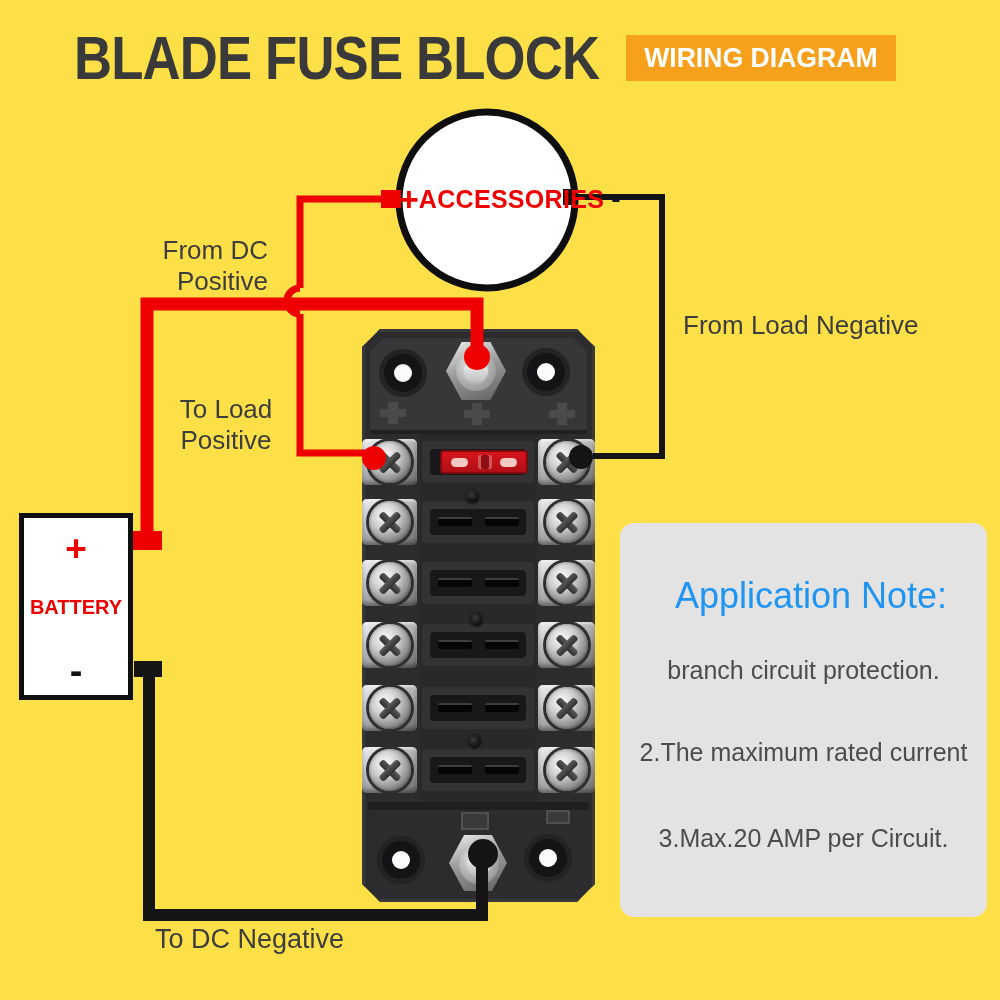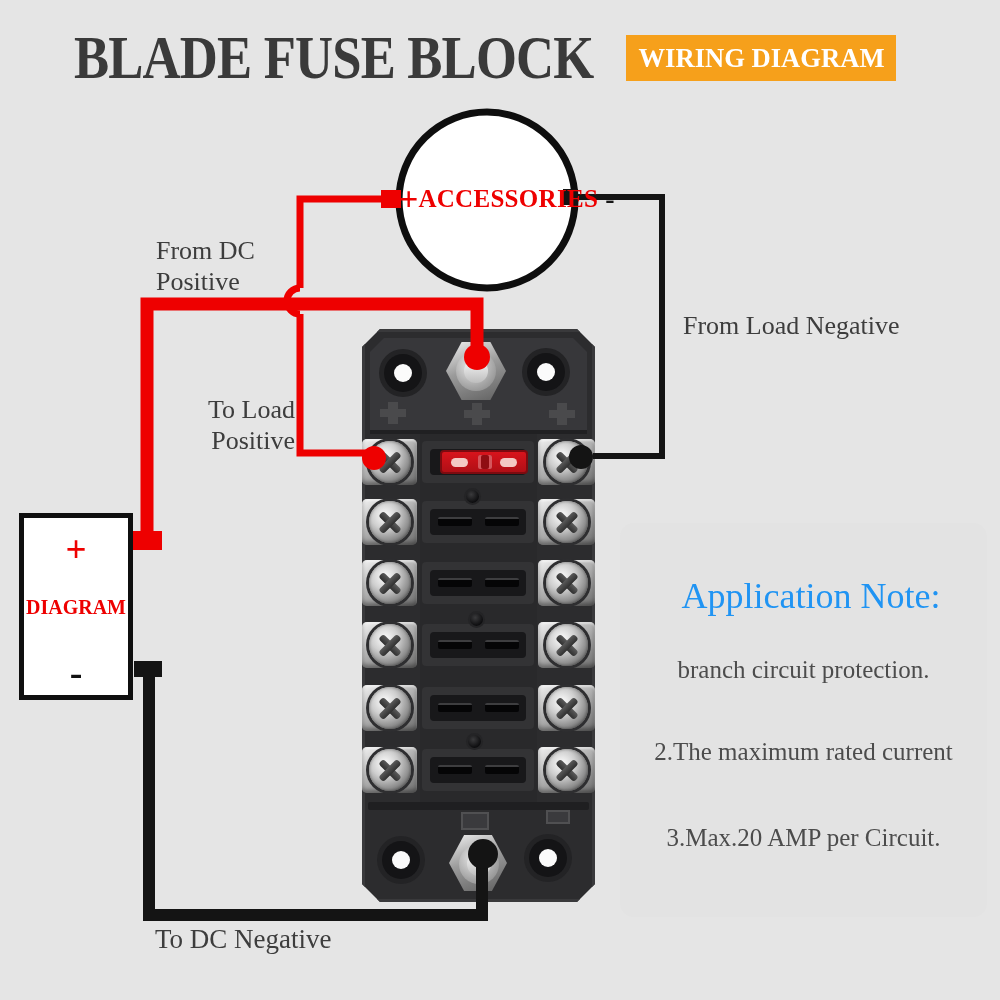--- a/index.html
+++ b/index.html
@@ -1,40 +1,40 @@
 <!DOCTYPE html>
 <html><head>
 <meta charset="utf-8">
 <style>
   * { margin:0; padding:0; box-sizing:border-box; }
   html,body { background:#fff; }
   #stage {
-    position:relative; width:1000px; height:1000px; background:#e5e5e5;
-    font-family:Liberation Serif, serif; overflow:hidden;
+    position:relative; width:1000px; height:1000px; background:#fde047;
+    font-family:Liberation Sans, sans-serif; overflow:hidden;
   }
   .abs { position:absolute; }
 
   
   #main-title {
     left:74px; top:22px; font-size:62px; font-weight:bold; color:#3a3a3a;
     letter-spacing:-1px; transform:scaleX(.85); transform-origin:left top; white-space:nowrap;
   }
   #badge {
     left:626px; top:35px; width:270px; height:46px; background:#f6a01b;
     display:flex; align-items:center; justify-content:center;
   }
   #badge span { color:#fff; font-size:28px; font-weight:bold; transform:scaleX(.95); white-space:nowrap; }
 
   
   #wire-layer { left:0; top:0; width:1000px; height:1000px; z-index:30; pointer-events:none; }
 
   
   .diagram-label { font-size:26px; color:#3d3d3d; line-height:31px; z-index:20; }
-  #lbl-from-dc   { left:156px; top:235px; text-align:left; width:112px; }
-  #lbl-to-load   { left:183px; top:394px; text-align:right; width:112px; }
+  #lbl-from-dc   { left:156px; top:235px; text-align:right; width:112px; }
+  #lbl-to-load   { left:170px; top:394px; text-align:center; width:112px; }
   #lbl-from-load { left:683px; top:310px; white-space:nowrap; }
   #lbl-to-dc     { left:155px; top:924px; font-size:27px; white-space:nowrap; }
 
   
   #accessories-text { left:399px; top:180px; height:38px; display:flex; align-items:center; z-index:40; }
   #accessories-text .plus  { color:#ee0000; font-size:34px; font-weight:bold; line-height:34px; }
   #accessories-text .label { color:#ee0000; font-size:25px; font-weight:bold; letter-spacing:.3px; }
   #accessories-text .minus { color:#161616; font-size:28px; font-weight:bold; margin-left:7px; }
 
   
@@ -144,21 +144,21 @@
   </div>
   <div id="lbl-to-load" class="abs diagram-label">
     <span class="note-line">To Load</span>
     <span class="note-line">Positive</span>
   </div>
   <div id="lbl-to-dc" class="abs diagram-label">To DC Negative</div>
   <div id="lbl-from-load" class="abs diagram-label">From Load Negative</div>
 
   <div id="battery" class="abs">
     <div class="bplus">+</div>
-    <div class="bname">DIAGRAM</div>
+    <div class="bname">BATTERY</div>
     <div class="bminus">-</div>
   </div>
 
   <div id="fuse-block" class="abs">
     <div class="abs center-col"></div>
     <div class="abs top-panel"></div>
     <div class="abs hole" style="left:22px; top:25px;"></div>
     <div class="abs hole" style="left:165px; top:24px;"></div>
     <div class="abs stud" style="left:84px; top:13px; width:60px; height:58px;"></div>
     <div class="abs pmark" style="left:18px; top:73px;"></div>

